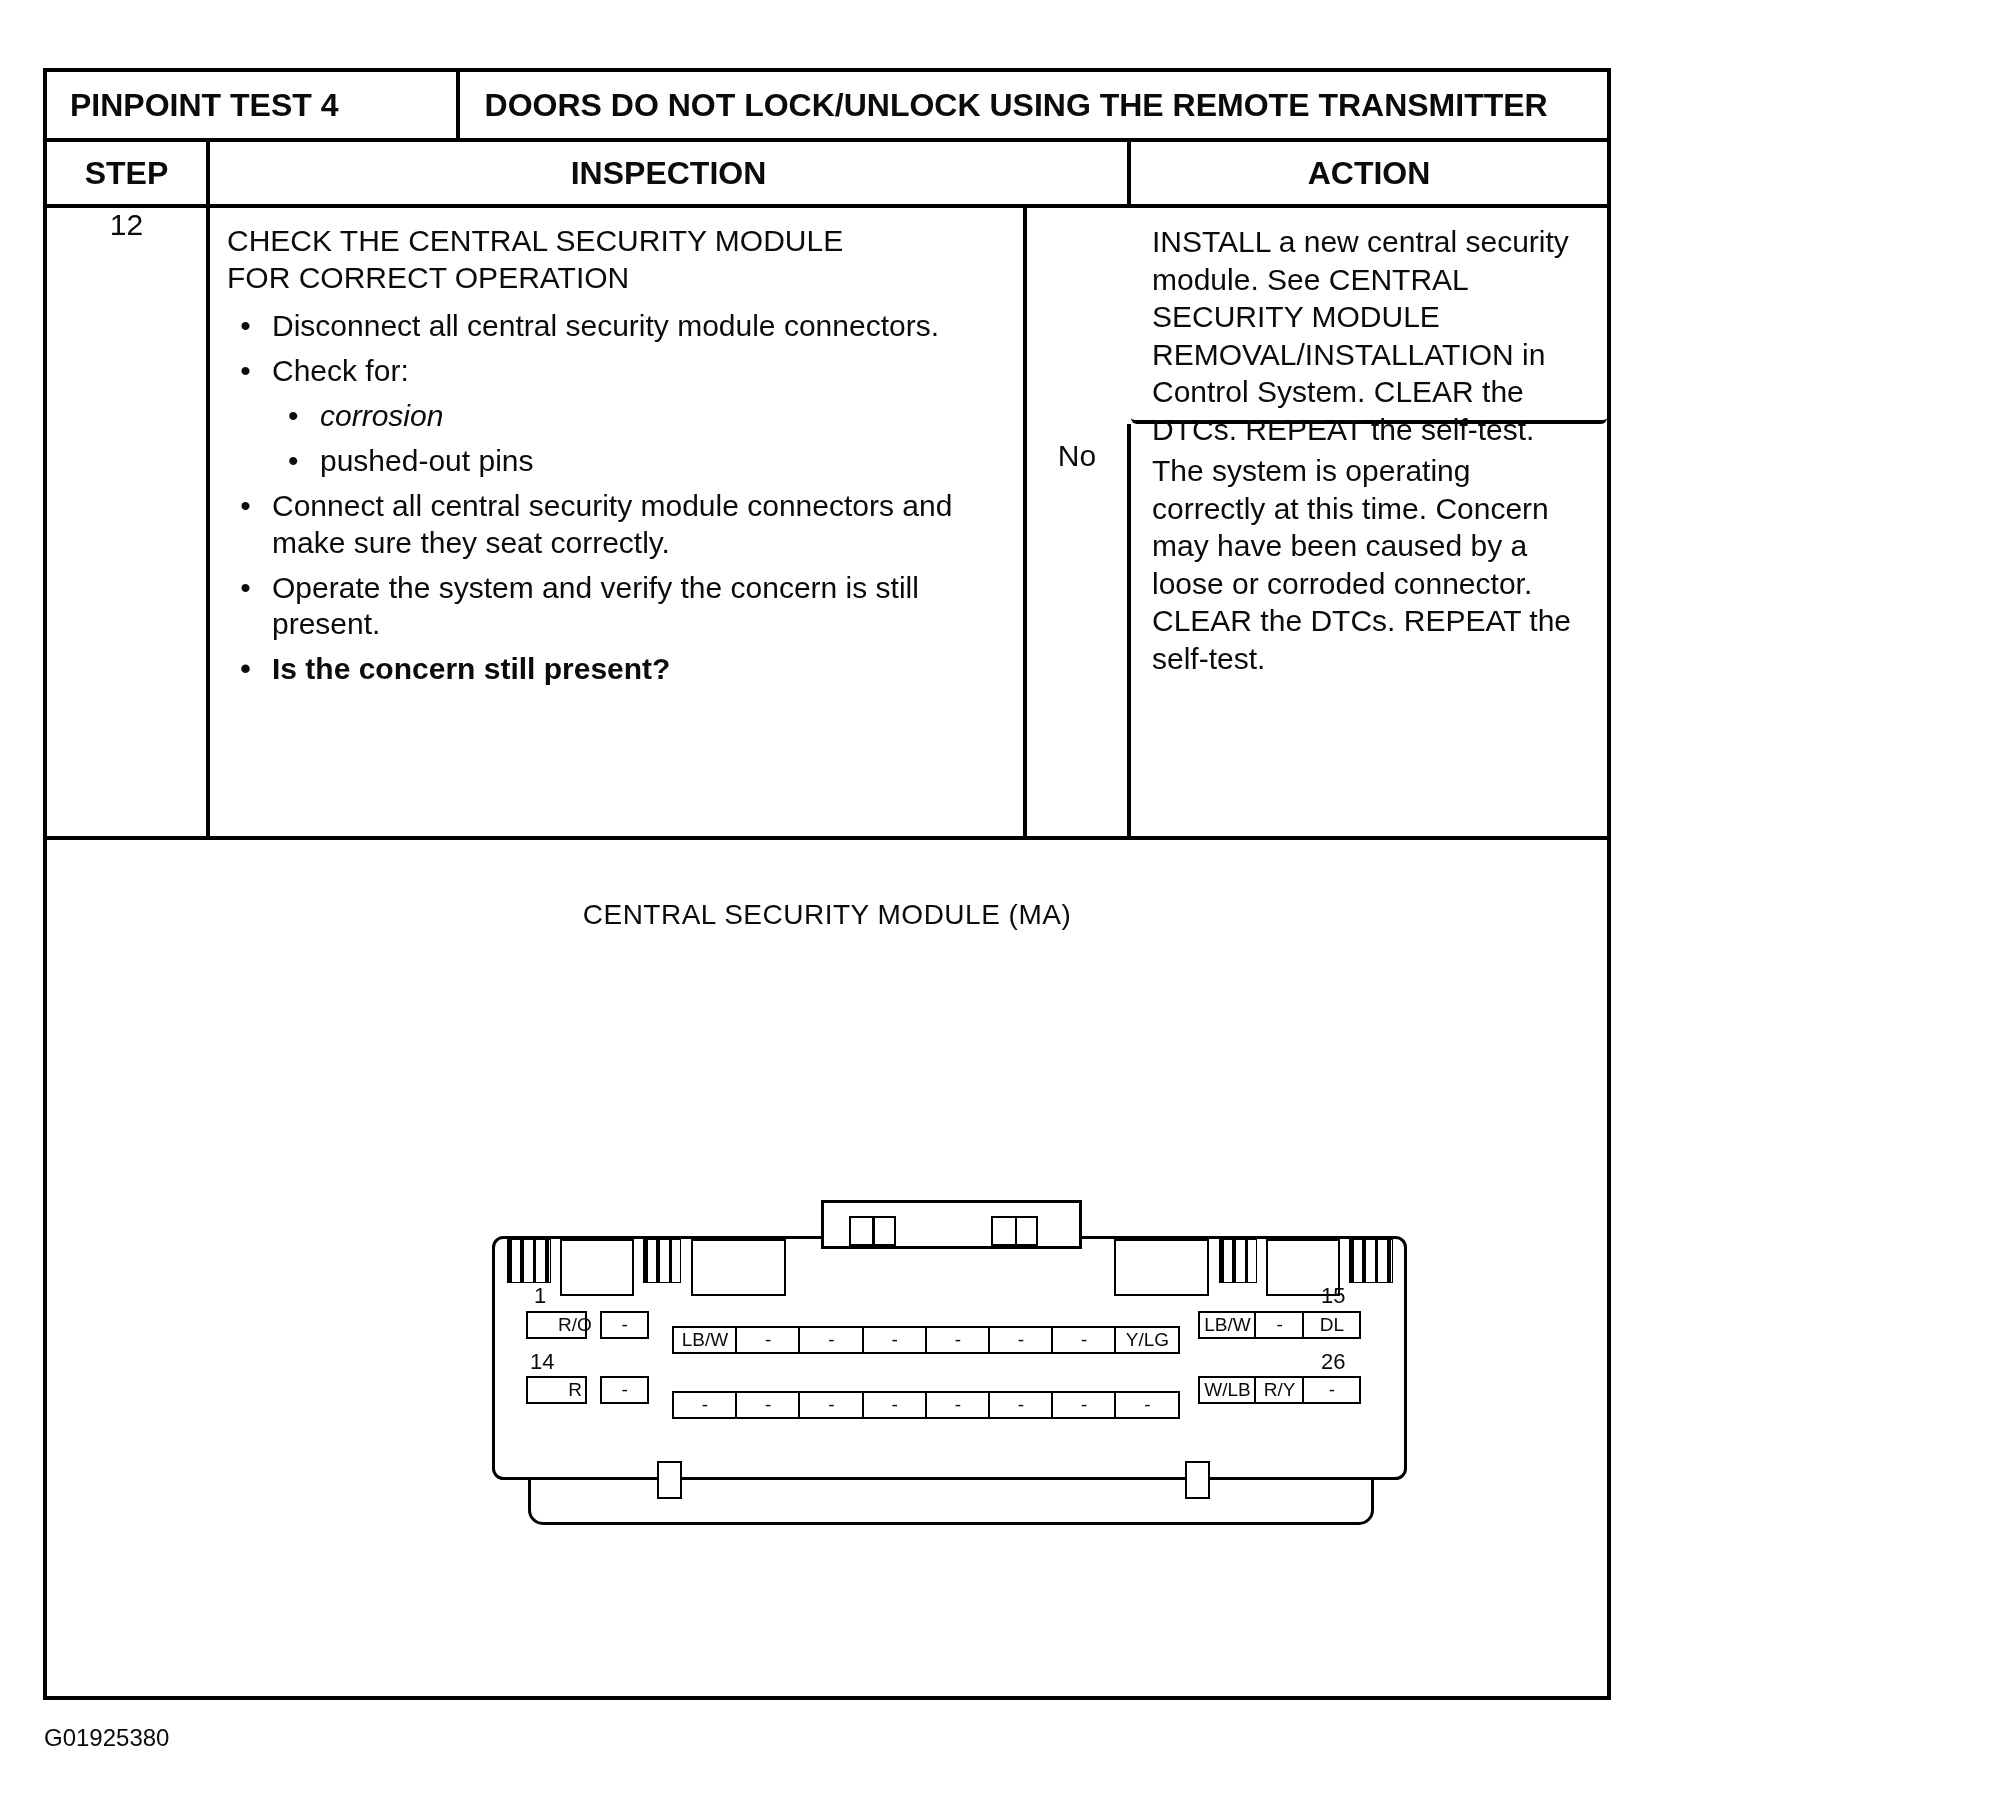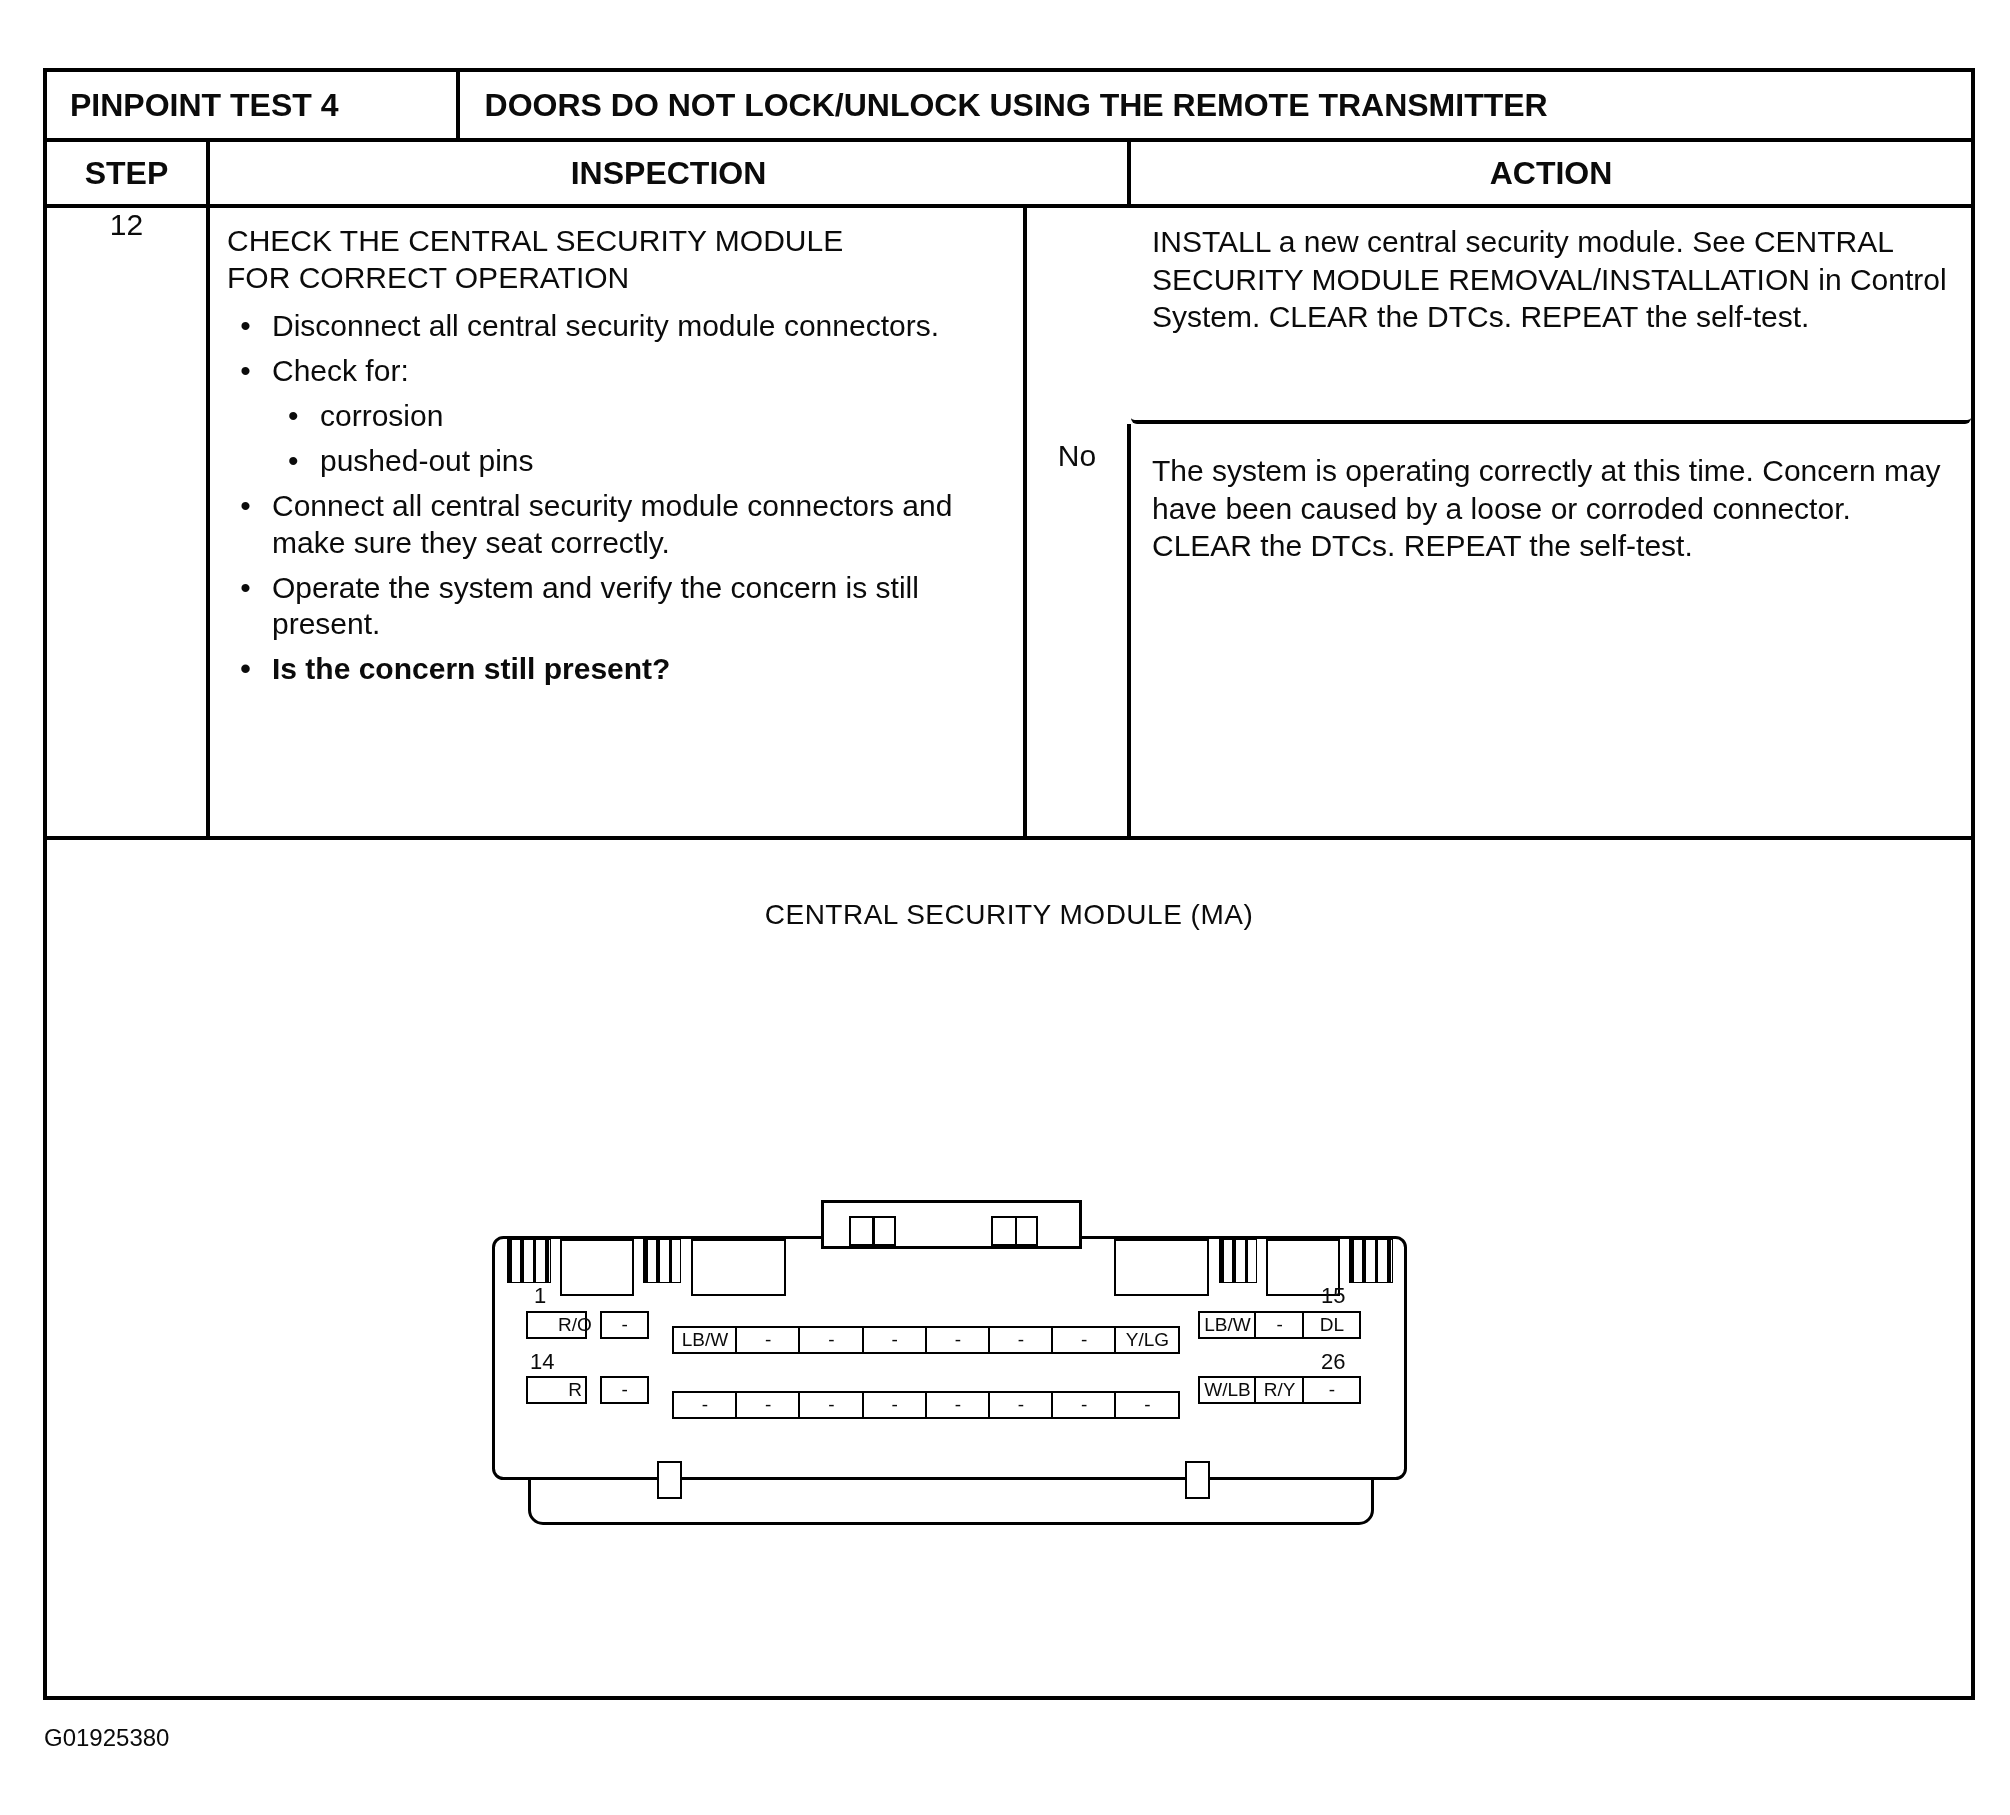--- a/index.html
+++ b/index.html
@@ -5,21 +5,21 @@
   * { margin:0; padding:0; box-sizing:border-box; }
   html,body { background:#ffffff; }
   body {
     width:2010px; height:1815px; position:relative;
     font-family:"Liberation Sans", sans-serif;
     color:#0b0b0b;
   }
 
   
   .doc-table {
-    position:absolute; left:43px; top:68px; width:1932px;
+    position:absolute; left:43px; top:68px; width:1568px;
     border:4.7px solid #000; background:#fff;
   }
 
   .hdr1 { display:grid; grid-template-columns:413px 1fr; border-bottom:4.7px solid #000; }
   .hdr1 > div { height:66px; display:flex; align-items:center; font-size:32px; font-weight:bold; }
   .hdr1-left { padding-left:23px; border-right:4.7px solid #000; }
   .hdr1-right { padding-left:24.6px; }
 
   .hdr2 { display:grid; grid-template-columns:163px 921px 1fr; border-bottom:4.7px solid #000; }
   .hdr2 > div { height:62px; display:flex; align-items:center; justify-content:center; font-size:32px; font-weight:bold; }
@@ -37,21 +37,21 @@
   .cell-action-yes { grid-row:1; grid-column:4; border-bottom:4.7px solid #000; font-size:30px; line-height:1.25; padding:15px 21px 9.5px 21px;border-radius:6px; }
   .cell-no    { grid-row:2; grid-column:3; border-right:4.7px solid #000; font-size:30px; text-align:center; padding-top:15px; }
   .cell-action-no { grid-row:2; grid-column:4; font-size:30px; line-height:1.25; padding:28px 21px; }
 
   .insp-title { max-width:625px; margin-bottom:11.4px; }
   .bullet { display:flex; margin-top:8.5px; }
   .bullet .dot { flex:none; width:45px; padding-left:13.2px; }
   .bullet.l2 { padding-left:61px; }
   .bullet.l2 .dot { width:32px; padding-left:0; }
   .bullet.bold { font-weight:bold; }
-  .bullet.italic-text .txt { }
+  .bullet.italic-text .txt { font-style:italic; }
 
   
   .diagram-cell { position:relative; height:856px; background:#fff; }
   .diagram-title { text-align:center; padding-top:59px; font-size:28px; letter-spacing:0.5px; }
 
   .abs { position:absolute; }
   .connector-latch {
     left:774px; top:360px; width:261px; height:49px;
     border:3.8px solid #000; background:#fff; z-index:2;
   }

